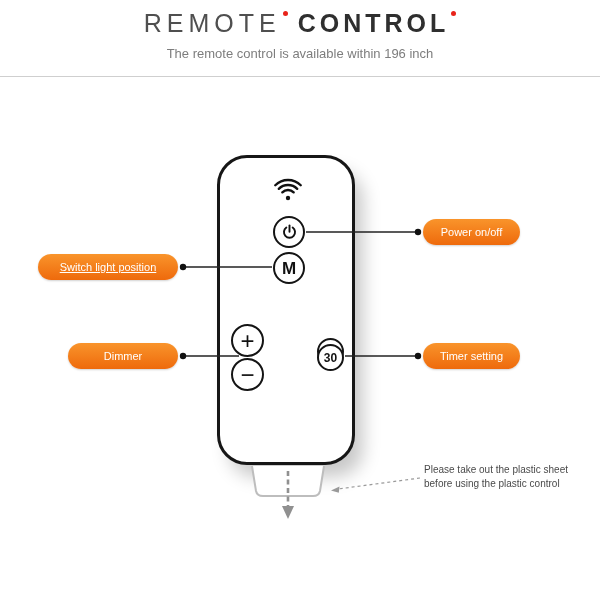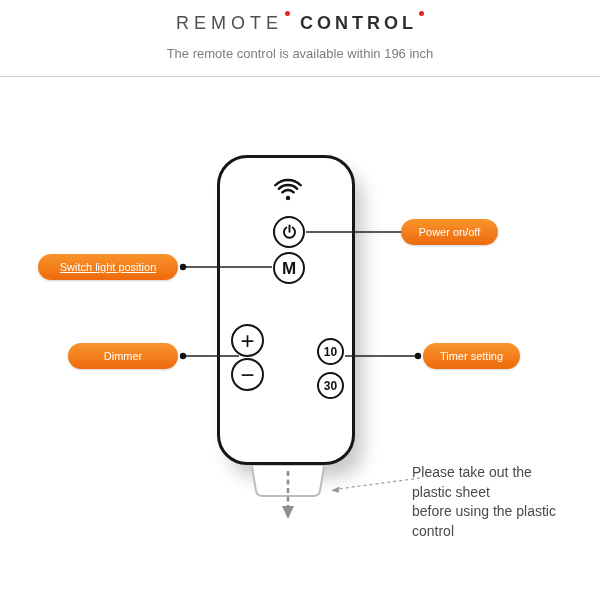--- a/index.html
+++ b/index.html
@@ -2,21 +2,21 @@
 <html><head>
 <meta charset="utf-8">
 <style>
   html,body{margin:0;padding:0;background:#fff;}
   .canvas{
     position:relative;width:600px;height:600px;background:#ffffff;overflow:hidden;
     font-family:"Liberation Sans","DejaVu Sans",sans-serif;
   }
   
   .header{position:absolute;top:8px;left:0;width:600px;text-align:center;}
-  .title{margin:0;font-size:18px;line-height:30px;}
+  .title{margin:0;font-size:25px;line-height:30px;}
   .title .w1{color:#4f4f4f;font-weight:500;letter-spacing:5px;}
   .title .w2{color:#2f2f2f;font-weight:800;letter-spacing:4px;margin-left:10px;}
   .reddot{display:inline-block;width:5px;height:5px;border-radius:50%;background:#e8231a;
           vertical-align:top;margin:3px 0 0 2px;}
   .subtitle{position:absolute;top:46px;left:0;width:600px;text-align:center;
             font-size:13px;color:#7d7d7d;}
   .divider{position:absolute;top:76px;left:0;width:600px;height:1px;background:#cfcfcf;}
   
   .remote{
     position:absolute;left:217px;top:155px;width:138px;height:310px;box-sizing:border-box;
@@ -29,35 +29,35 @@
     border-radius:50%;display:flex;align-items:center;justify-content:center;
     font-weight:700;color:#111;line-height:1;
   }
   .power-btn{left:53px;top:58px;width:32px;height:32px;}
   .mode-btn{left:53px;top:94px;width:32px;height:32px;font-size:17px;}
   .plus-btn,.minus-btn{left:11px;width:33px;height:33px;font-size:24px;font-weight:500;}
   .plus-btn{top:166px;}
   .minus-btn{top:200px;}
   .t10-btn,.t30-btn{left:97px;width:27px;height:27px;font-size:12px;border-width:2.2px;}
   .t10-btn{top:180px;}
-  .t30-btn{top:214px;text-align:center;}
+  .t30-btn{top:186px;text-align:center;}
   
   .overlay{position:absolute;left:0;top:0;pointer-events:none;}
   
   .pill{
     position:absolute;height:26px;line-height:26px;border-radius:13px;text-align:center;
     background:linear-gradient(180deg,#f9942b,#ee6a0c);color:#fff;font-size:11px;
     box-shadow:0 1px 2px rgba(0,0,0,0.18);
   }
   .pill-switch{left:38px;top:254px;width:140px;text-decoration:underline;}
-  .pill-power{left:401px;top:219px;width:97px;}
+  .pill-power{left:423px;top:219px;width:97px;}
   .pill-dimmer{left:68px;top:343px;width:110px;}
   .pill-timer{left:423px;top:343px;width:97px;}
   
-  .note{position:absolute;left:412px;top:463px;width:150px;font-size:14px;
+  .note{position:absolute;left:424px;top:463px;width:150px;font-size:10px;
         line-height:1.4;color:#4a4a4a;}
 </style>
 </head>
 <body>
 
 <div class="canvas">
 
   <div class="header">
     <h1 class="title"><span class="w1">REMOTE</span><span class="reddot"></span><span class="w2">CONTROL</span><span class="reddot"></span></h1>
   </div>

